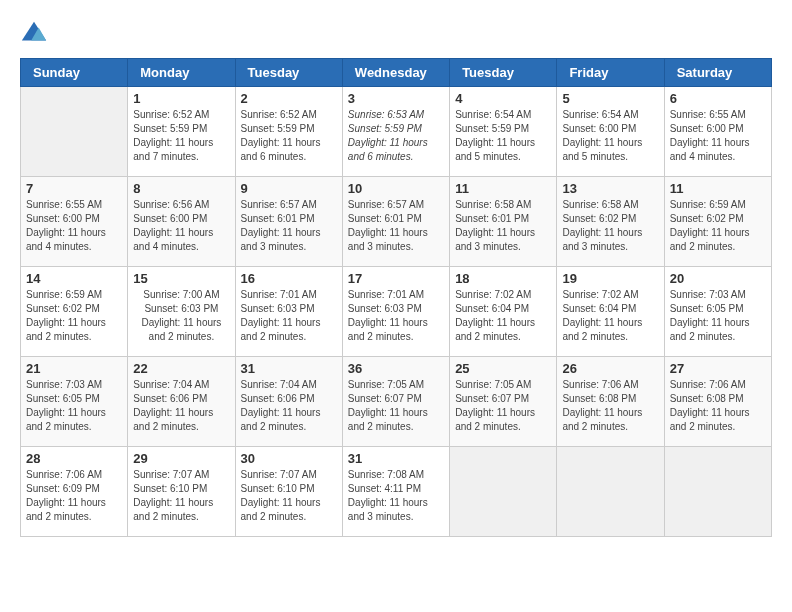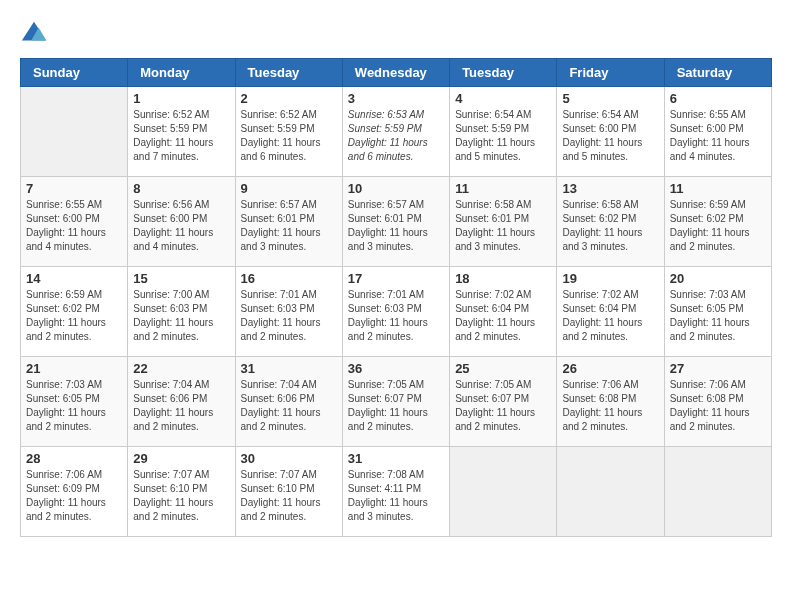--- a/index.html
+++ b/index.html
@@ -218,21 +218,21 @@
       <tr>
         <td>
           <span class="day-num">14</span>
           <div class="day-info" style="white-space: pre-line;">Sunrise: 6:59 AM
 Sunset: 6:02 PM
 Daylight: 11 hours
 and 2 minutes.</div>
         </td>
         <td>
           <span class="day-num">15</span>
-          <div class="day-info" style="white-space: pre-line;">Sunrise: 7:00 AM
+          <div class="day-info" style="white-space: pre-line; text-align: center;">Sunrise: 7:00 AM
 Sunset: 6:03 PM
 Daylight: 11 hours
 and 2 minutes.</div>
         </td>
         <td>
           <span class="day-num">16</span>
           <div class="day-info" style="white-space: pre-line;">Sunrise: 7:01 AM
 Sunset: 6:03 PM
 Daylight: 11 hours
 and 2 minutes.</div>

